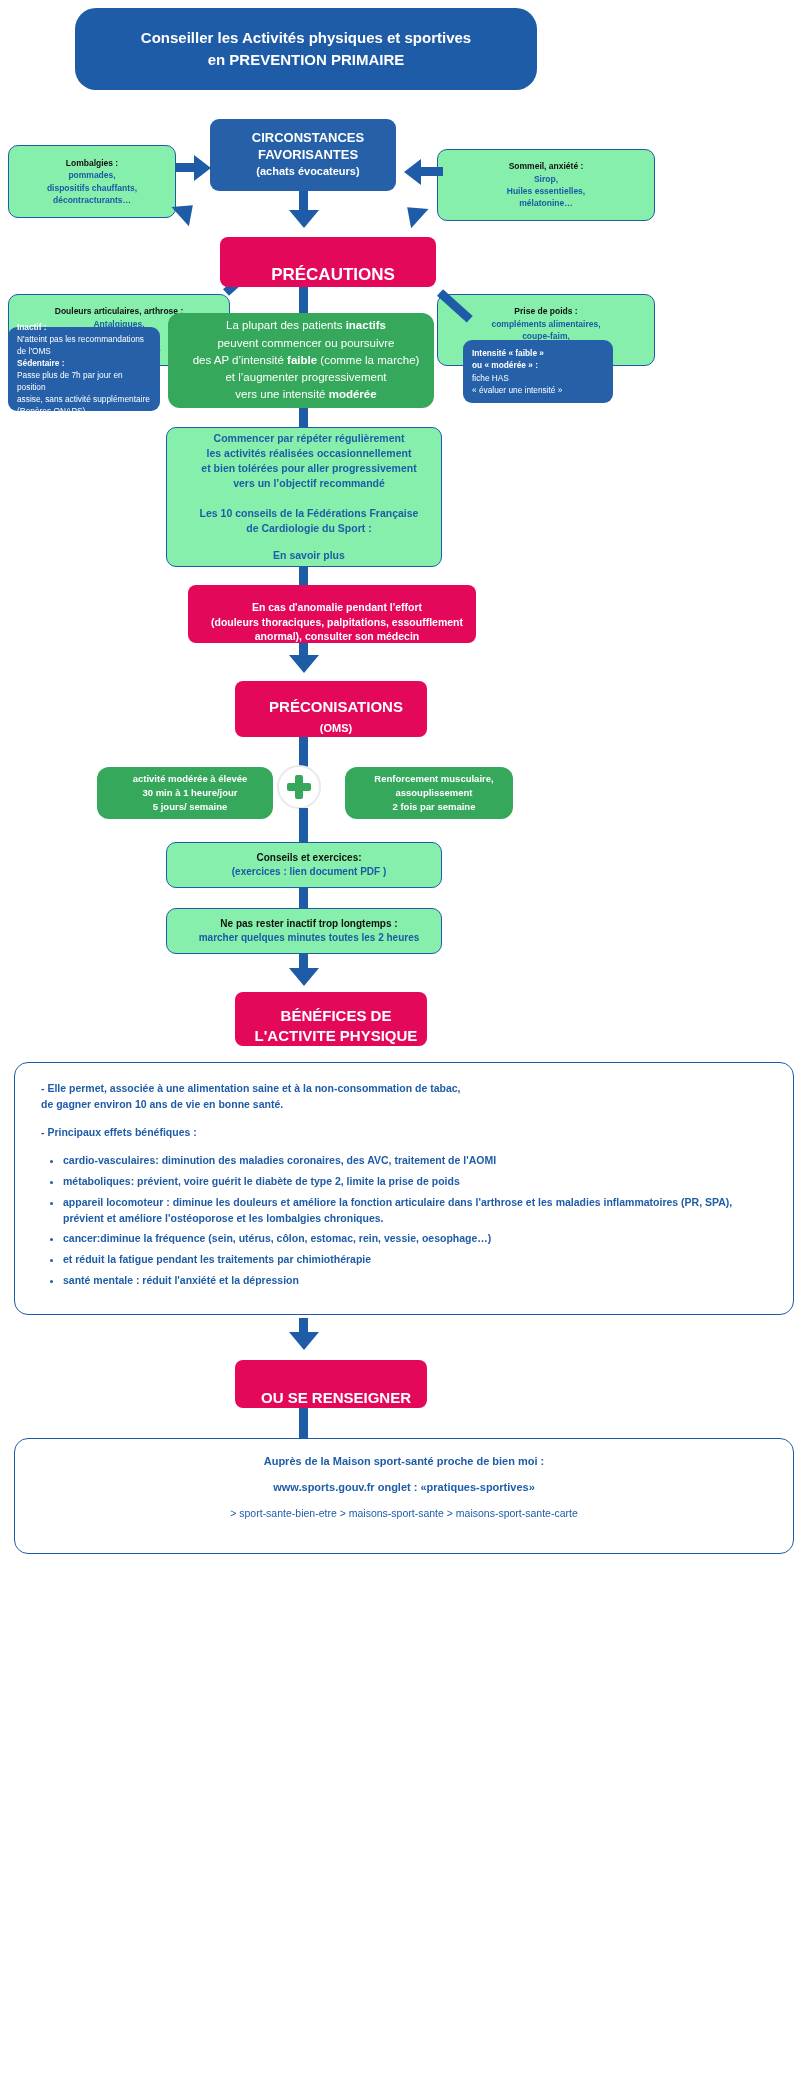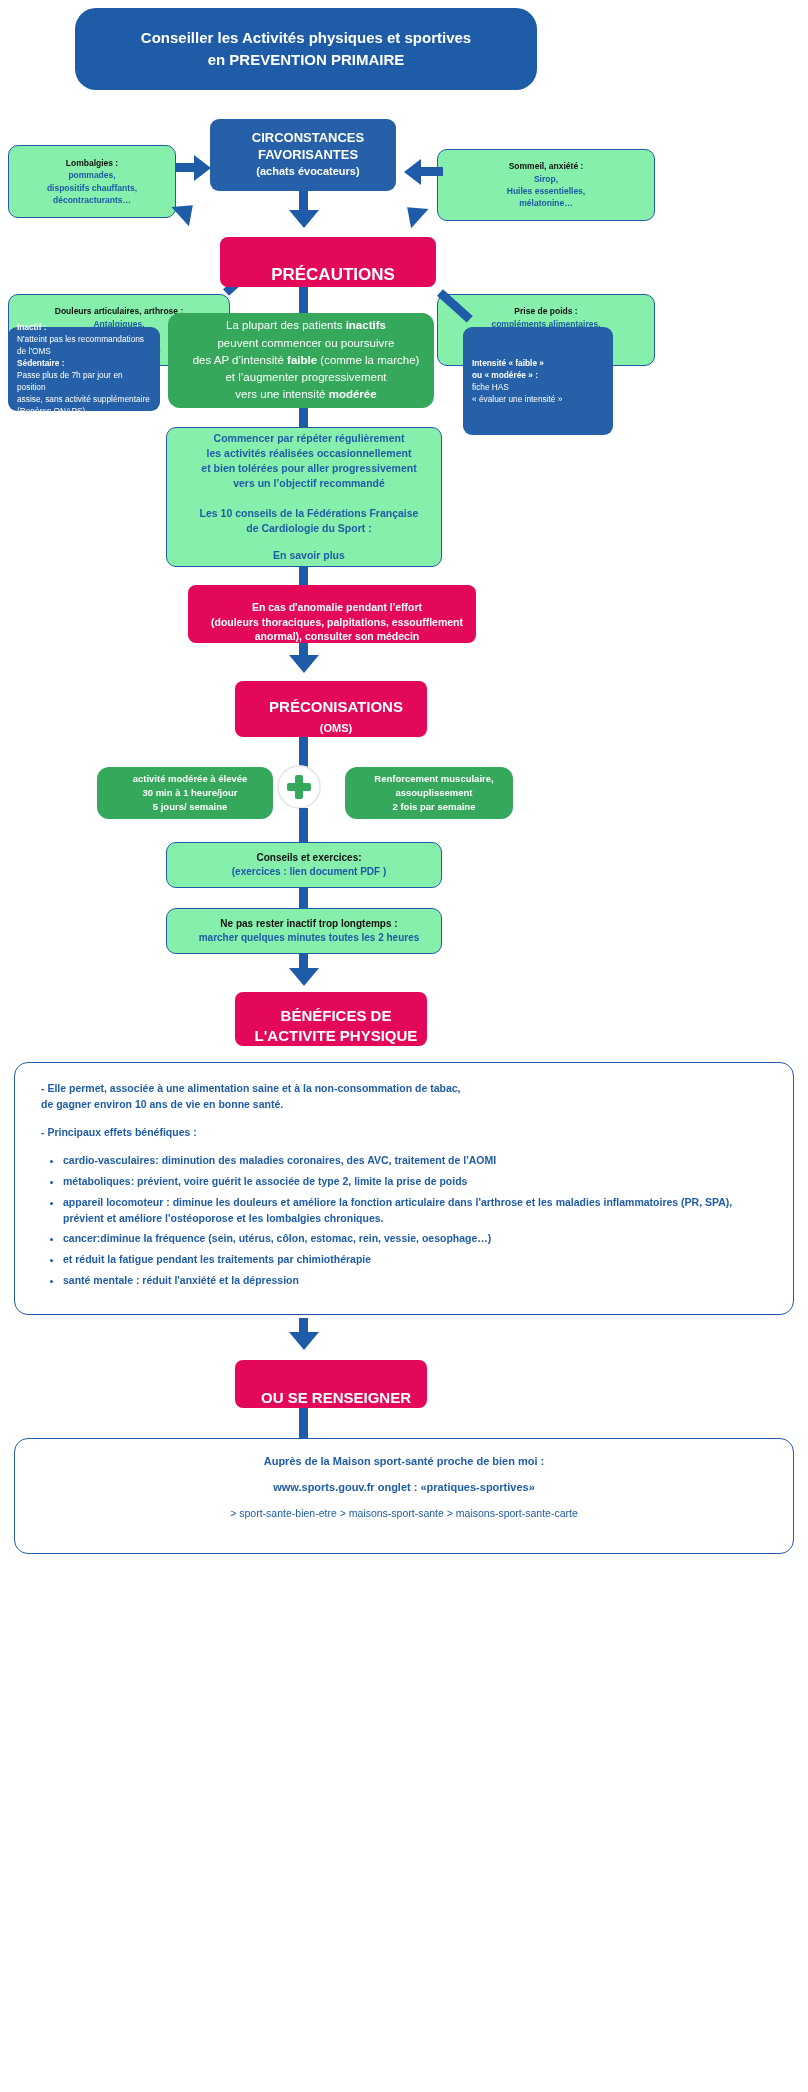--- a/index.html
+++ b/index.html
@@ -244,21 +244,21 @@
     <div><b>Inactif :</b></div>
     <div>N'atteint pas les recommandations</div>
     <div>de l'OMS</div>
     <div class="gap"></div>
     <div><b>Sédentaire :</b></div>
     <div>Passe plus de 7h par jour en position</div>
     <div>assise, sans activité supplémentaire</div>
     <div>(Repères ONAPS)</div>
   </div>
 
-  <div class="node info-panel" style="left:463px;top:327px;width:150px;height:108px;border-radius:9px;">
+  <div class="node info-panel" style="left:463px;top:340px;width:150px;height:63px;border-radius:9px;">
     <div><b>Intensité « faible »</b></div>
     <div><b>ou « modérée » :</b></div>
     <div>fiche HAS</div>
     <div>« évaluer une intensité »</div>
   </div>
 
   <div class="node green-box" style="left:168px;top:313px;width:266px;height:95px;font-size:11.5px;">
     <div>
       <span>La plupart des patients </span><b>inactifs</b><br>
       <span>peuvent commencer ou poursuivre</span><br>
@@ -355,21 +355,21 @@
   </div>
 
   <div class="benefits" style="left:14px;top:1062px;width:780px;height:253px;">
     <p style="margin-bottom:12px;">
       <span>- Elle permet, associée à une alimentation saine et à la non-consommation de tabac,</span><br>
       <span>de gagner environ 10 ans de vie en bonne santé.</span>
     </p>
     <p>- Principaux effets bénéfiques :</p>
     <ul>
       <li>cardio-vasculaires: diminution des maladies coronaires, des AVC, traitement de l'AOMI</li>
-      <li>métaboliques: prévient, voire guérit le associée de type 2, limite la prise de poids</li>
+      <li>métaboliques: prévient, voire guérit le diabète de type 2, limite la prise de poids</li>
       <li>appareil locomoteur : diminue les douleurs et améliore la fonction articulaire dans l'arthrose et les maladies inflammatoires (PR, SPA), prévient et améliore l'ostéoporose et les lombalgies chroniques.</li>
       <li>cancer:diminue la fréquence (sein, utérus, côlon, estomac, rein, vessie, oesophage…)</li>
       <li>et réduit la fatigue pendant les traitements par chimiothérapie</li>
       <li>santé mentale : réduit l'anxiété et la dépression</li>
     </ul>
   </div>
 
   <div class="vline" style="left:299px;top:1318px;height:18px;"></div>
   <div class="arrow-down" style="left:289px;top:1332px;"></div>
 

